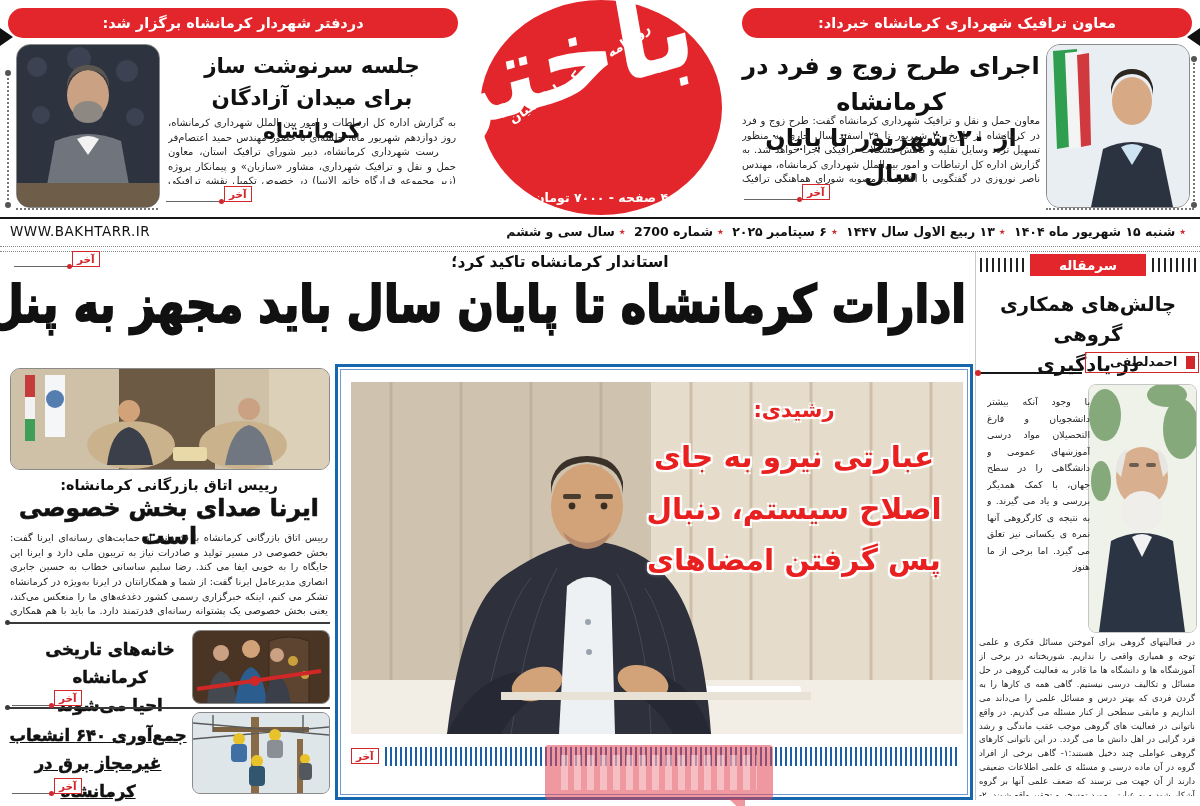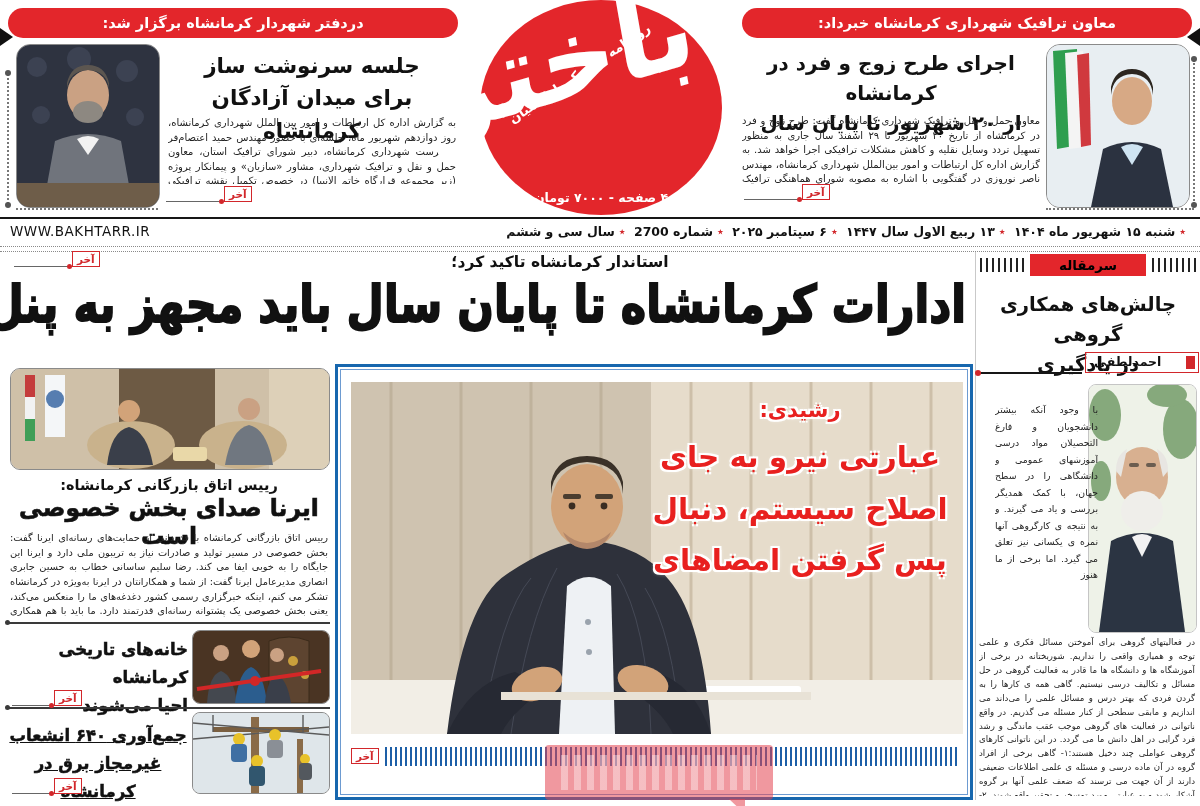--- a/index.html
+++ b/index.html
@@ -37,37 +37,37 @@
   .dateline{left:300px;top:224px;width:890px;font-size:12.5px;font-weight:bold;text-align:right;}
   .star{color:#d2272b;padding:0 4px;}
   
   .lead-kicker{left:160px;top:253px;width:800px;text-align:center;font-size:15.5px;font-weight:bold;}
   .lead-headline{left:8px;top:274px;width:958px;text-align:center;font-size:43px;font-weight:bold;
                  white-space:nowrap;letter-spacing:-1px;transform:scaleY(1.2);transform-origin:center top;
                  -webkit-text-stroke:1.6px #111;}
   
   .vsep{left:975px;top:252px;width:1px;height:548px;background:#c9c9c9;}
   .hatch{top:258px;width:44px;height:14px;background:repeating-linear-gradient(90deg,#222 0 2px,transparent 2px 6px);}
-  .ed-tag{left:1030px;top:254px;width:116px;height:22px;background:#e3262b;color:#000000;
+  .ed-tag{left:1030px;top:254px;width:116px;height:22px;background:#e3262b;color:#ffffff;
           font-size:13.5px;font-weight:bold;text-align:center;line-height:22px;}
   .ed-headline{left:982px;top:290px;width:212px;font-size:19.5px;font-weight:bold;text-align:center;line-height:1.55;}
   .ed-headline span{display:block;}
   .author-box{left:1085px;top:352px;width:114px;height:21px;border:1.5px solid #d2272b;box-sizing:border-box;
-          font-size:12.5px;font-weight:bold;text-align:left;line-height:18px;padding-left:8px;}
+          font-size:12.5px;font-weight:bold;text-align:left;line-height:18px;padding-left:24px;}
   .author-box::after{content:'';position:absolute;right:3px;top:3px;bottom:3px;width:9px;background:#d2272b;}
   .author-rule{left:978px;top:372px;width:104px;height:2px;background:#161616;}
   .author-rule::after{content:'';position:absolute;left:-3px;top:-2px;width:6px;height:6px;background:#d2272b;border-radius:50%;}
   .ed-photo{left:1088px;top:384px;width:107px;height:247px;border-radius:8px;overflow:hidden;border:1px solid #c5c5c5;}
   .ed-col{left:979px;top:386px;width:103px;height:244px;font-size:9.3px;line-height:1.78;}
   .ed-full{left:979px;top:636px;width:216px;height:160px;font-size:8.6px;line-height:1.62;}
   
   .frame{left:335px;top:364px;width:638px;height:436px;border:3px solid #1767ae;box-sizing:border-box;background:#fff;}
   .frame-inner{position:absolute;inset:2px;border:1px solid #6d9bd1;}
   .frame-photo{position:absolute;left:10px;top:12px;width:612px;height:352px;overflow:hidden;background:#d9cdbc;}
-  .quote{position:absolute;left:294px;top:28px;width:330px;text-align:center;z-index:3;}
+  .quote{position:absolute;left:288px;top:28px;width:330px;text-align:center;z-index:3;}
   .quote .spk{font-size:21px;font-weight:bold;color:#e8201f;margin-bottom:10px;}
   .quote .ln{font-size:29.5px;font-weight:bold;color:#e8201f;line-height:1.75;display:block;}
   .quote .spk,.quote .ln{text-shadow:-2px -2px 0 #fff,2px -2px 0 #fff,-2px 2px 0 #fff,2px 2px 0 #fff,0 0 5px #fff;}
   .frame-bottom{position:absolute;left:10px;right:10px;top:374px;height:24px;display:flex;align-items:center;gap:6px;direction:ltr;}
   .barcode{flex:1;height:19px;background:repeating-linear-gradient(90deg,#1d5fa7 0 2px,transparent 2px 5px);}
   .watermark{left:545px;top:745px;width:228px;height:55px;background:rgba(228,68,80,.55);border-radius:4px;z-index:6;}
   .watermark::after{content:'';position:absolute;bottom:-14px;right:28px;border-left:16px solid transparent;
       border-top:15px solid rgba(228,68,80,.55);}
   .watermark i{position:absolute;inset:10px 16px;background:repeating-linear-gradient(90deg,rgba(255,255,255,.75) 0 7px,transparent 7px 13px);opacity:.5;}
   
@@ -139,21 +139,21 @@
       <rect width="142" height="162" fill="#e8eef2"></rect>
       <path d="M6 6 L30 4 L32 100 L10 104 Z" fill="#2f9e4f"></path>
       <path d="M18 8 L36 6 L38 102 L22 104 Z" fill="#f4f4f4"></path>
       <path d="M30 10 L42 8 L44 100 L34 102 Z" fill="#d0393e"></path>
       <ellipse cx="85" cy="56" rx="20" ry="24" fill="#d7a985"></ellipse>
       <path d="M64 50 Q66 30 85 29 Q104 30 106 50 L106 42 Q102 24 85 24 Q68 24 64 42 Z" fill="#2c2620"></path>
       <path d="M44 162 L56 104 Q85 90 114 104 L126 162 Z" fill="#2b3240"></path>
       <path d="M74 102 L85 120 L96 102 Q85 96 74 102 Z" fill="#cfe4f2"></path>
     </svg>
   </div>
-  <div class="abs hl" style="left:742px;top:48px;width:298px;font-size:20px;line-height:1.5;">
+  <div class="abs hl" style="left:742px;top:48px;width:298px;font-size:24px;line-height:1.5;">
     <span style="display:block;">اجرای طرح زوج و فرد در کرمانشاه</span>
     <span style="display:block;">از ۲۰ شهریور تا پایان سال</span>
   </div>
   <p class="abs body-txt" style="left:742px;top:114px;width:298px;height:70px;margin:0;font-size:10px;line-height:1.45;">معاون حمل و نقل و ترافیک شهرداری کرمانشاه گفت: طرح زوج و فرد در کرمانشاه از تاریخ ۲۰ شهریور تا ۲۹ اسفند سال جاری به منظور تسهیل تردد وسایل نقلیه و کاهش مشکلات ترافیکی اجرا خواهد شد. به گزارش اداره کل ارتباطات و امور بین‌الملل شهرداری کرمانشاه، مهندس ناصر نوروزی در گفتگویی با اشاره به مصوبه شورای هماهنگی ترافیک استان، اعلام کرد این طرح هر روز از ساعت ۱۵ تا ۲۱ برقرار می‌باشد و شامل محدوده‌های مشخصی است.</p>
   <div class="abs akhir" style="left:744px;top:184px;">
     <b>آخر</b>
       <span class="tail"></span>
   </div>
 
   <div class="abs vdots" style="left:7px;top:74px;height:130px;"></div>
@@ -203,21 +203,21 @@
       <ellipse cx="53" cy="92" rx="26" ry="30" fill="#d8b090"></ellipse>
       <path d="M27 86 Q27 70 38 64 L32 92 Z" fill="#e8e6e2"></path>
       <path d="M79 86 Q79 70 68 64 L74 92 Z" fill="#e8e6e2"></path>
       <ellipse cx="53" cy="126" rx="21" ry="20" fill="#efeeea"></ellipse>
       <rect x="40" y="78" width="10" height="4" rx="2" fill="#6b5d50"></rect>
       <rect x="57" y="78" width="10" height="4" rx="2" fill="#6b5d50"></rect>
       <path d="M10 247 L22 156 Q53 140 84 156 L96 247 Z" fill="#2b3442"></path>
       <path d="M43 152 L53 172 L63 152 Q53 146 43 152 Z" fill="#f2f2f2"></path>
     </svg>
   </div>
-  <p class="abs body-txt ed-col" style="margin:16px;">با وجود آنکه بیشتر دانشجویان و فارغ التحصیلان مواد درسی آموزشهای عمومی و دانشگاهی را در سطح جهان، با کمک همدیگر بررسی و یاد می گیرند. و به نتیجه ی کارگروهی آنها نمره ی یکسانی نیز تعلق می گیرد. اما برخی از ما هنوز</p>
+  <p class="abs body-txt ed-col" style="margin:8px;">با وجود آنکه بیشتر دانشجویان و فارغ التحصیلان مواد درسی آموزشهای عمومی و دانشگاهی را در سطح جهان، با کمک همدیگر بررسی و یاد می گیرند. و به نتیجه ی کارگروهی آنها نمره ی یکسانی نیز تعلق می گیرد. اما برخی از ما هنوز</p>
   <p class="abs body-txt ed-full" style="margin:0;">در فعالیتهای گروهی برای آموختن مسائل فکری و علمی توجه و همیاری واقعی را نداریم. شوربختانه در برخی از آموزشگاه ها و دانشگاه ها ما قادر به فعالیت گروهی در حل مسائل و تکالیف درسی نیستیم. گاهی همه ی کارها را به گردن فردی که بهتر درس و مسائل علمی را می‌داند می اندازیم و مابقی سطحی از کنار مسئله می گذریم. در واقع ناتوانی در فعالیت های گروهی موجب عقب ماندگی و رشد فرد گرایی در اهل دانش ما می گردد. در این ناتوانی کارهای گروهی عواملی چند دخیل هستند:۱- گاهی برخی از افراد گروه در آن ماده درسی و مسئله ی علمی اطلاعات ضعیفی دارند از آن جهت می ترسند که ضعف علمی آنها بر گروه آشکار شود و به عبارتی مورد تمسخر و تحقیر واقع شوند. ۲- گاهی روحیه ی تنبلی و قادر نبودن در کارهای فکری، عملی، همه ی مسئولیت‌ها را به گردن نخبه ی گروه می اندازند. بدون آنکه بقیه ی گروه فعالیت چشمگیری از خود نشان دهند. ۳- گاهی در دوران ابتدایی و راهنمایی و دبیرستان برای چنان کاری آموزش لازم و کافی را ندیده اند. تا در دوران دانشگاهی نقش مؤثری ایفا نمایند. ۴- گاهی اوقات برخی از ما به سختی حاضرند دانایی خود را به هر دلیلی در اختیار دیگران قرار دهند. ۵- گاهی حسادت و رقابت برای افزایش نمره، مانع همکاری‌های علمی و عملی فرد با دیگران می شود. ۶- گاهی از مباحثه و بررسی مسائل علمی به شکل گروهی اطلاع کافی نداریم و روش و متد آن را نیاموخته و نمی دانیم.</p>
 
   <div class="abs frame">
     <div class="frame-inner">
       <div class="frame-photo">
         <svg width="612" height="352" viewBox="0 0 612 352">
           <rect width="612" height="352" fill="#d9cdbc"></rect>
           <rect x="300" width="312" height="352" fill="#e6dccb"></rect>
           <g stroke="#cdbfa9" stroke-width="3">
               <line x1="340" y1="0" x2="340" y2="300"></line>
@@ -313,21 +313,21 @@
       <circle cx="28" cy="22" r="8" fill="#caa183"></circle>
         <path d="M14 72 Q16 44 28 40 Q40 44 44 72 Z" fill="#44484f"></path>
       <circle cx="58" cy="18" r="9" fill="#d2a379"></circle>
         <path d="M42 72 Q46 40 58 36 Q70 40 74 72 Z" fill="#2b5d8e"></path>
       <circle cx="84" cy="24" r="7" fill="#caa183"></circle>
         <path d="M72 72 Q74 48 84 44 Q94 48 98 72 Z" fill="#3a3f4a"></path>
       <path d="M4 58 L128 40" stroke="#d22727" stroke-width="4" fill="none"></path>
       <circle cx="62" cy="50" r="5" fill="#d22727"></circle>
     </svg>
   </div>
-  <div class="abs mini-hl" style="left:8px;top:636px;width:180px;text-align:right;">
+  <div class="abs mini-hl" style="left:20px;top:636px;width:180px;">
     <span>خانه‌های تاریخی کرمانشاه</span>
     <span>احیا می‌شوند</span>
   </div>
   <div class="abs akhir" style="left:12px;top:690px;">
     <b>آخر</b>
       <span class="tail" style="width:40px;"></span>
   </div>
 
   <div class="abs divline" style="top:707px;"></div>
 

